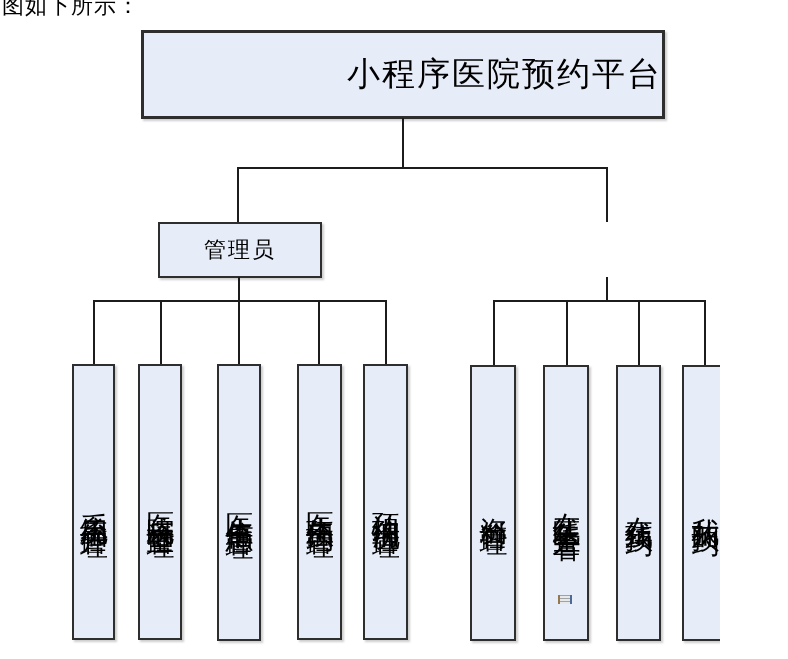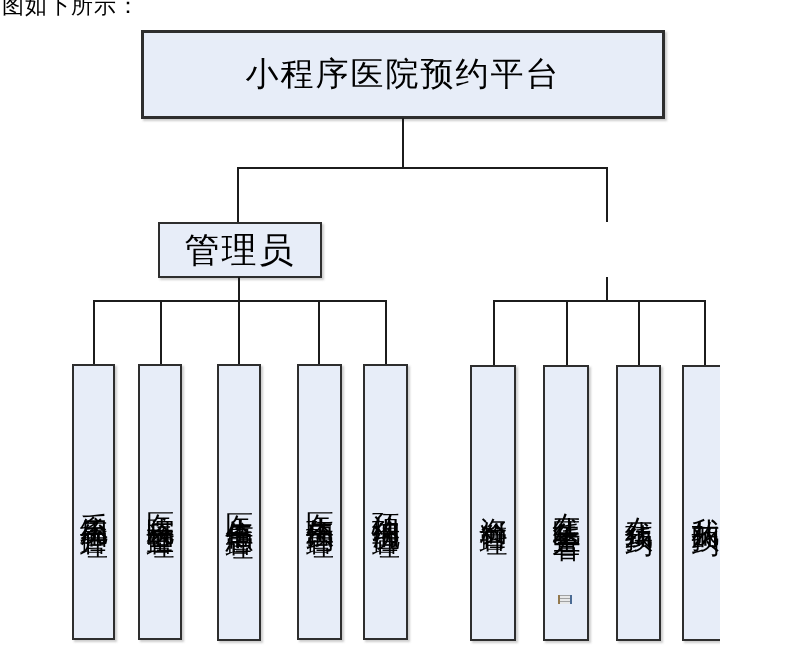--- a/index.html
+++ b/index.html
@@ -27,22 +27,22 @@
   .box {
     position: absolute;
     box-sizing: border-box;
     background: var(--box-fill, #e7edf8);
     border: 2px solid var(--box-border, #2e2e2e);
     box-shadow: 2px 2px 2px rgba(90, 90, 90, 0.30);
     display: flex;
     align-items: center;
     justify-content: center;
   }
-  .box.root { border-width: 3px; }
-  .h-label { font-size: 35px; letter-spacing: 2px; white-space: nowrap; }
+  .box.root { border-width: 3px; justify-content: flex-end; }
+  .h-label { font-size: 22px; letter-spacing: 2px; white-space: nowrap; }
   .root .h-label { font-size: 33px; }
   .v-label {
     writing-mode: vertical-lr;
     text-orientation: upright;
     font-size: 28px;
     letter-spacing: 4px;
     line-height: 1;
   }
   .line {
     position: absolute;

